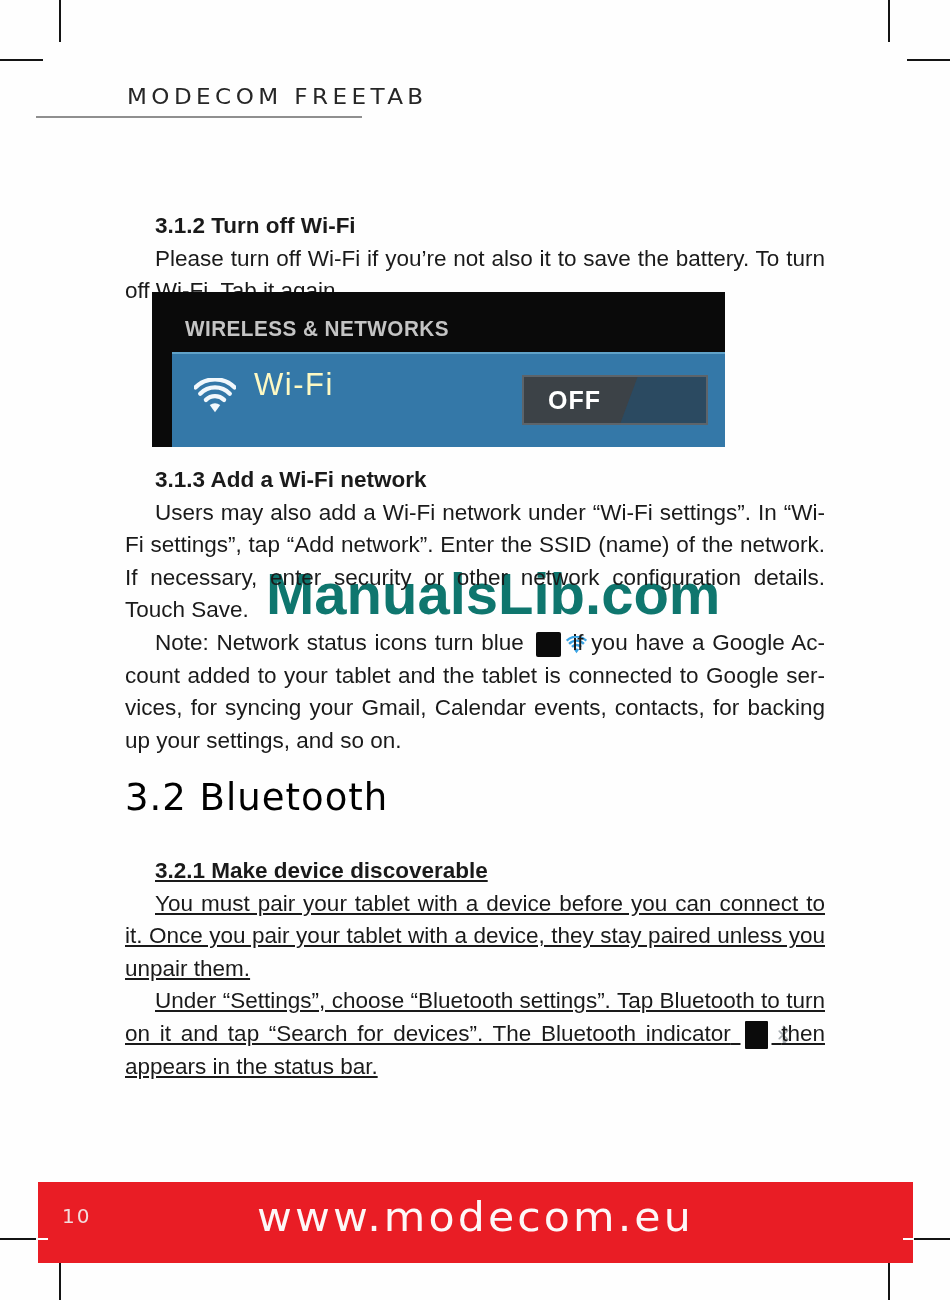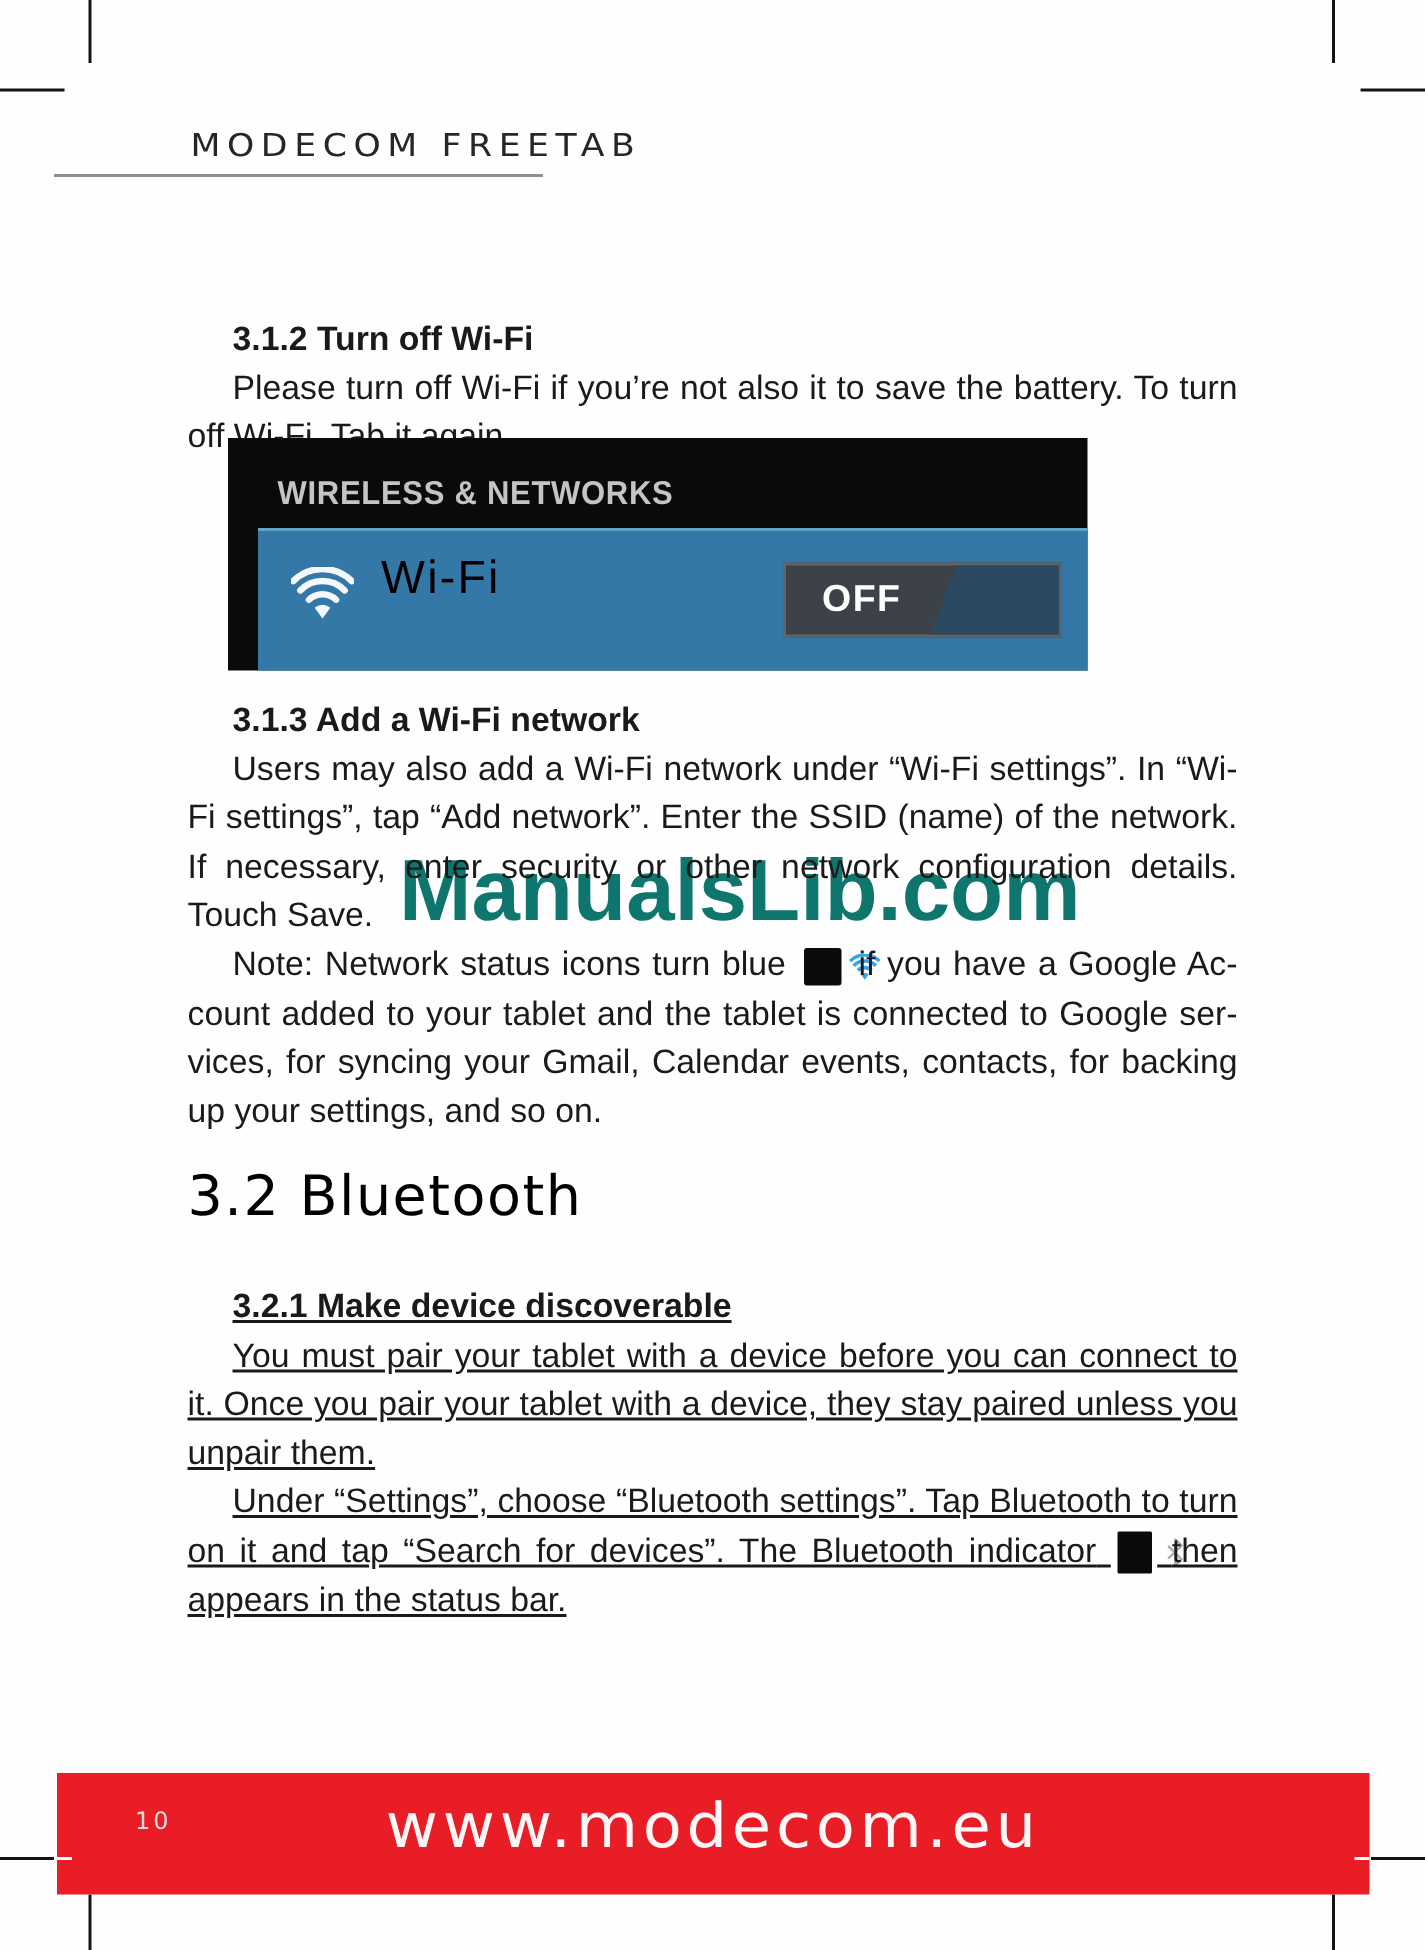--- a/index.html
+++ b/index.html
@@ -33,21 +33,21 @@
   }
 
   
   .wifi-panel { position:absolute; left:152px; top:292px; width:573px; height:155px; background:#0a0a0a; z-index:2; }
   .wifi-group-label {
     position:absolute; left:33px; top:24px; font-weight:bold; font-size:22px;
     color:#c4c4c4; letter-spacing:0.5px; transform:scaleX(0.94); transform-origin:left center; white-space:nowrap;
   }
   .wifi-row { position:absolute; left:20px; top:60px; right:0; bottom:0; background:#3478a8; border-top:2px solid #60a2c8; }
   .wifi-row-icon { position:absolute; left:22px; top:24px; }
-  .wifi-row-label { position:absolute; left:82px; top:13px; font-size:31px; color:#000000; letter-spacing:1.5px; }
+  .wifi-row-label { position:absolute; left:82px; top:13px; font-size:31px; color:#fef9c3; letter-spacing:1.5px; }
   .wifi-toggle {
     position:absolute; left:338px; top:21px; width:182px; height:46px;
     background:#3c4247; border:2px solid #5d646a; overflow:hidden;margin-left:12px;
   }
   .toggle-slider {
     position:absolute; top:0; right:0; bottom:0; width:47%;
     background:#2b4a61; clip-path:polygon(20% 0, 100% 0, 100% 100%, 0 100%);
   }
   .toggle-label {
     position:absolute; left:24px; top:50%; transform:translateY(-50%);
@@ -65,22 +65,22 @@
     width:25px; height:25px; background:#0b0b0b; border-radius:2px;
     vertical-align:-5px; text-align:center;
   }
   .bt-inline {
     width:23px; height:28px; background:#0b0b0b; border-radius:1px;
     vertical-align:-6px; text-align:center;
   }
 
   .footer-bar { position:absolute; left:38px; top:1182px; width:875px; height:81px; background:#e91d25; z-index:3; }
   .footer-page {
-    position:absolute; left:52px; top:22px;
-    font-family:"DejaVu Sans", sans-serif; font-size:16px; color:#f3dcdc; letter-spacing:2px;
+    position:absolute; left:24px; top:22px;
+    font-family:"DejaVu Sans", sans-serif; font-size:20px; color:#f3dcdc; letter-spacing:2px;
   }
   .footer-url {
     position:absolute; left:0; right:0; top:11px; text-align:center;
     font-family:"DejaVu Sans", sans-serif; font-weight:400;
     font-size:41px; color:#fdf7f7; letter-spacing:3px;
     transform:scaleX(1.04); transform-origin:center;
   }
 </style>
 </head>
 <body>

